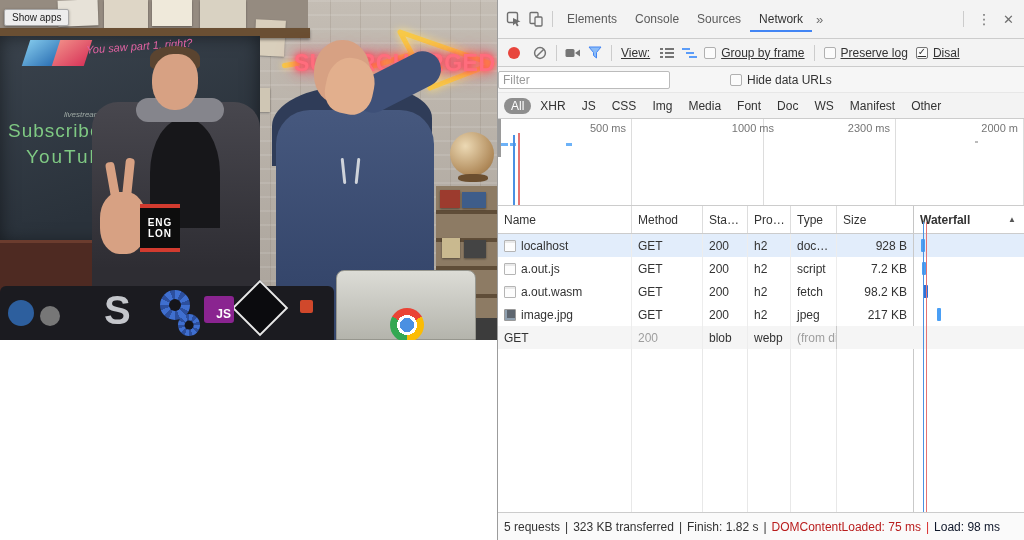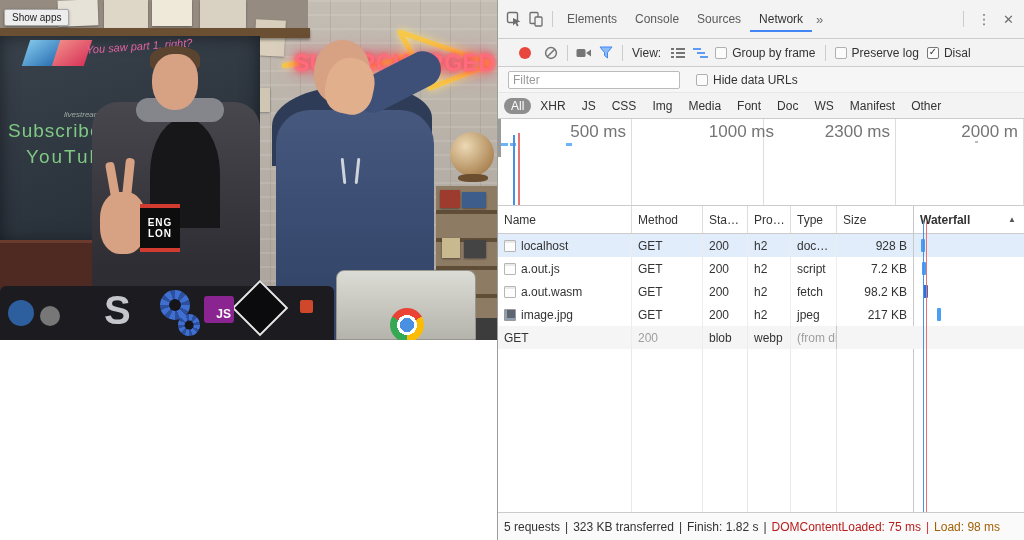--- a/index.html
+++ b/index.html
@@ -101,44 +101,44 @@
     display:flex; align-items:center; padding-left:5px; }
   .tb-icon { display:inline-flex; align-items:center; justify-content:center; width:22px; height:22px; }
   .dt-tab { padding:0 9px; line-height:25px; color:#5a5a5a; cursor:default; }
   .dt-tab.active { color:#333; box-shadow:inset 0 -2px 0 #4285f4; }
   .overflow-glyph { color:#6e6e6e; font-size:13px; padding:0 4px; }
   .tabbar-spacer { flex:1; }
   .menu-glyph { color:#6e6e6e; font-size:14px; padding:0 8px; }
   .close-glyph { color:#6e6e6e; font-size:13px; padding:0 10px 0 4px; }
 
   .dt-toolbar { height:28px; background:#f3f3f3; border-bottom:1px solid #ccc;
-    display:flex; align-items:center; padding-left:21px; }
+    display:flex; align-items:center; padding-left:10px;text-decoration:underline; }
   .rec-dot { width:12px; height:12px; border-radius:50%; background:#e8453c; margin-right:9px; }
   .view-label { margin:0 6px 0 4px; }
   .dt-check { display:inline-flex; align-items:center; margin:0 4px; white-space:nowrap; }
   .cbox { width:12px; height:12px; border:1px solid #b0b0b0; border-radius:2px; background:#fbfbfb;
     margin-right:5px; display:inline-flex; align-items:center; justify-content:center;
     font-size:10px; color:#333; line-height:10px; }
   .cbox.checked { border-color:#777; }
   .cbox span { position:relative; top:-1px; }
 
   .dt-filterrow { height:26px; background:#f6f6f6; border-bottom:1px solid #e7e7e7;
-    display:flex; align-items:center; padding-left:10px; }
+    display:flex; align-items:center; padding-left:0;gap:44px; }
   .filter-input { width:172px; height:18px; border:1px solid #bbb; border-radius:2px; background:#fff;
     font-size:12px; padding:0 4px; font-family:"Liberation Sans", sans-serif; color:#333; margin-right:12px; }
   .filter-input::placeholder { color:#999; }
 
   .dt-typerow { height:26px; background:#f3f3f3; border-bottom:1px solid #ccc;
     display:flex; align-items:center; padding-left:5px; }
   .tf { padding:1px 7px; margin:0 1px; color:#333; border-radius:8px; }
   .tf.active { background:#8e8e8e; color:#fff; }
 
   .dt-overview { position:relative; height:87px; background:#fff; border-bottom:1px solid #ccc; overflow:hidden; }
   .ov-grid { position:absolute; top:0; bottom:0; width:1px; background:#ddd; }
-  .ov-label { position:absolute; top:3px; font-size:17px; color:#757575; white-space:nowrap; }
+  .ov-label { position:absolute; top:3px; font-size:11px; color:#757575; white-space:nowrap; }
   .ov-handle { position:absolute; left:0; top:0; width:3px; height:38px; background:#9a9a9a; }
   .ov-dash { position:absolute; height:3px; background:#6cb2f8; }
   .ov-vline { position:absolute; width:2px; }
   .ov-dot { position:absolute; width:3px; height:2px; background:#bbb; }
 
   .cols { display:grid; grid-template-columns:134px 71px 45px 43px 46px 77px 1fr; }
   .cell { padding-left:6px; white-space:nowrap; overflow:hidden; display:flex; align-items:center; }
   .dt-header { height:28px; border-bottom:1px solid #ccc; background:#fff; }
   .dt-header .cell { border-right:1px solid #ddd; font-size:12px; color:#333; }
   .dt-header .cell.wf-head { border-right:none; position:relative;font-weight:bold; }
@@ -166,21 +166,21 @@
   .dt-belowfill .cell.wf-fill { border-right:none; }
 
   .wf-line { position:absolute; top:222px; height:290px; width:1px; z-index:3; }
 
   .dt-statusbar { position:absolute; left:0; bottom:0; width:100%; height:28px; background:#fafafa;
     border-top:1px solid #ccc; display:flex; align-items:center; padding-left:6px; font-size:12px;
     white-space:nowrap; }
   .sb-sep { margin:0 5px; color:#333; }
   .sb-sep.red { color:#d92b2b; }
   .sb-blue { color:#b91c1c; }
-  .sb-red { color:#a16207;text-align:right; }
+  .sb-red { color:#0f172a;text-align:right; }
 </style>
 </head>
 <body>
 
 <div class="video">
   <div class="wall"></div>
   <div class="abs papers-strip"></div>
   <div class="abs paper" style="left:58px;top:0;width:40px;height:26px;transform:rotate(-2deg)"></div>
   <div class="abs paper" style="left:104px;top:0;width:44px;height:28px;background:#ded6c6"></div>
   <div class="abs paper" style="left:152px;top:0;width:40px;height:26px;background:#efe9da"></div>

